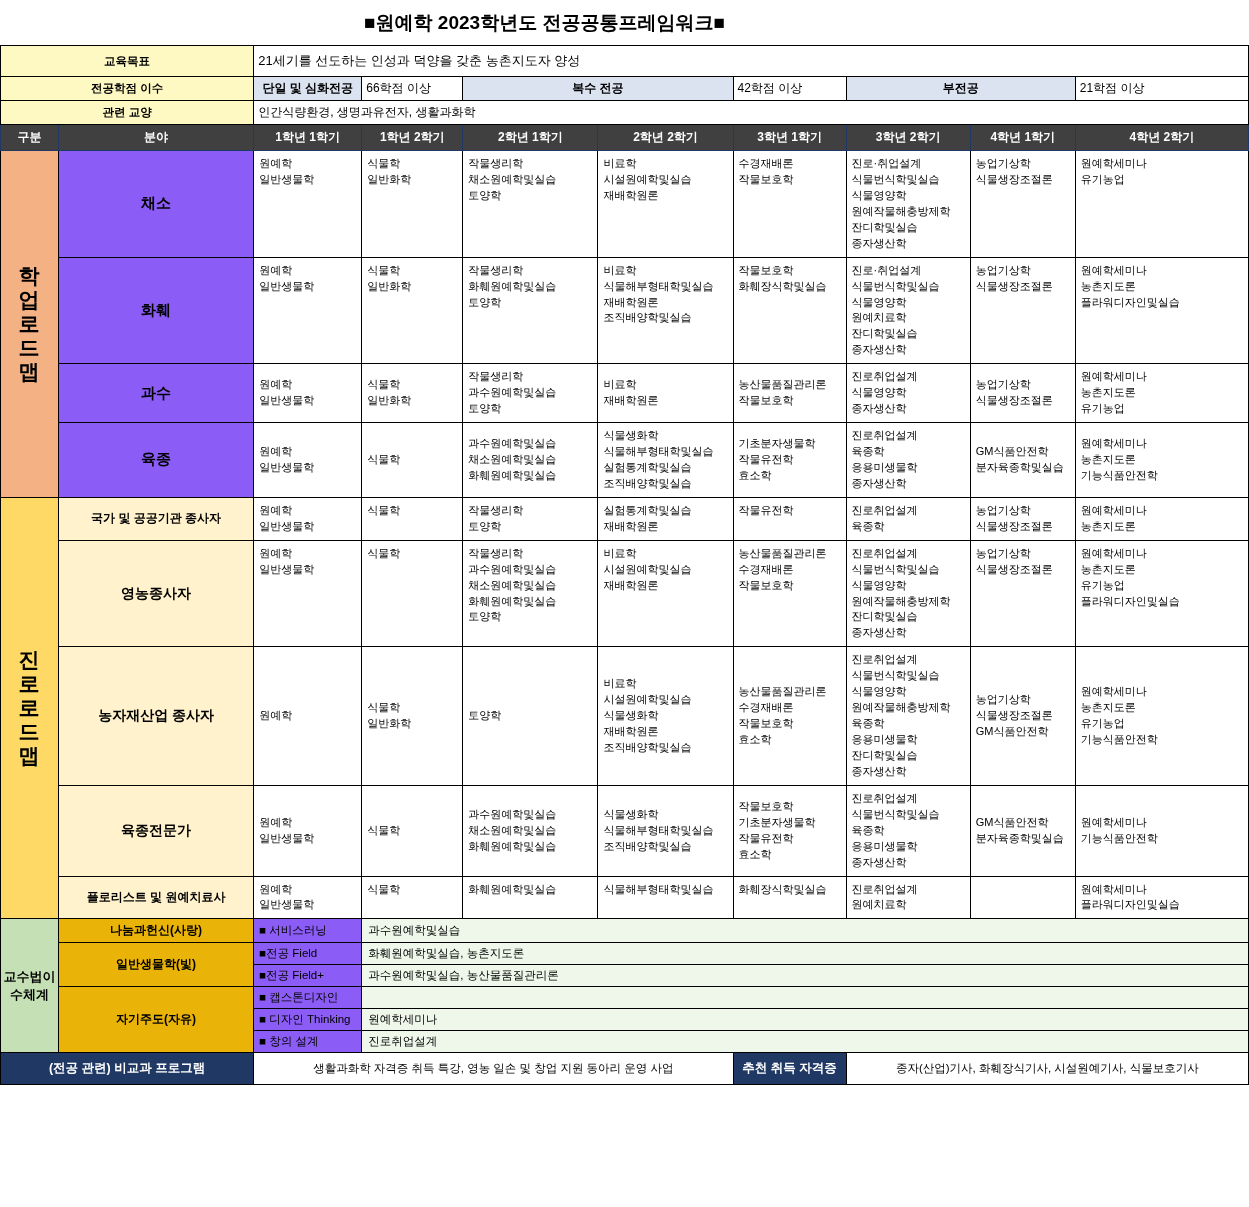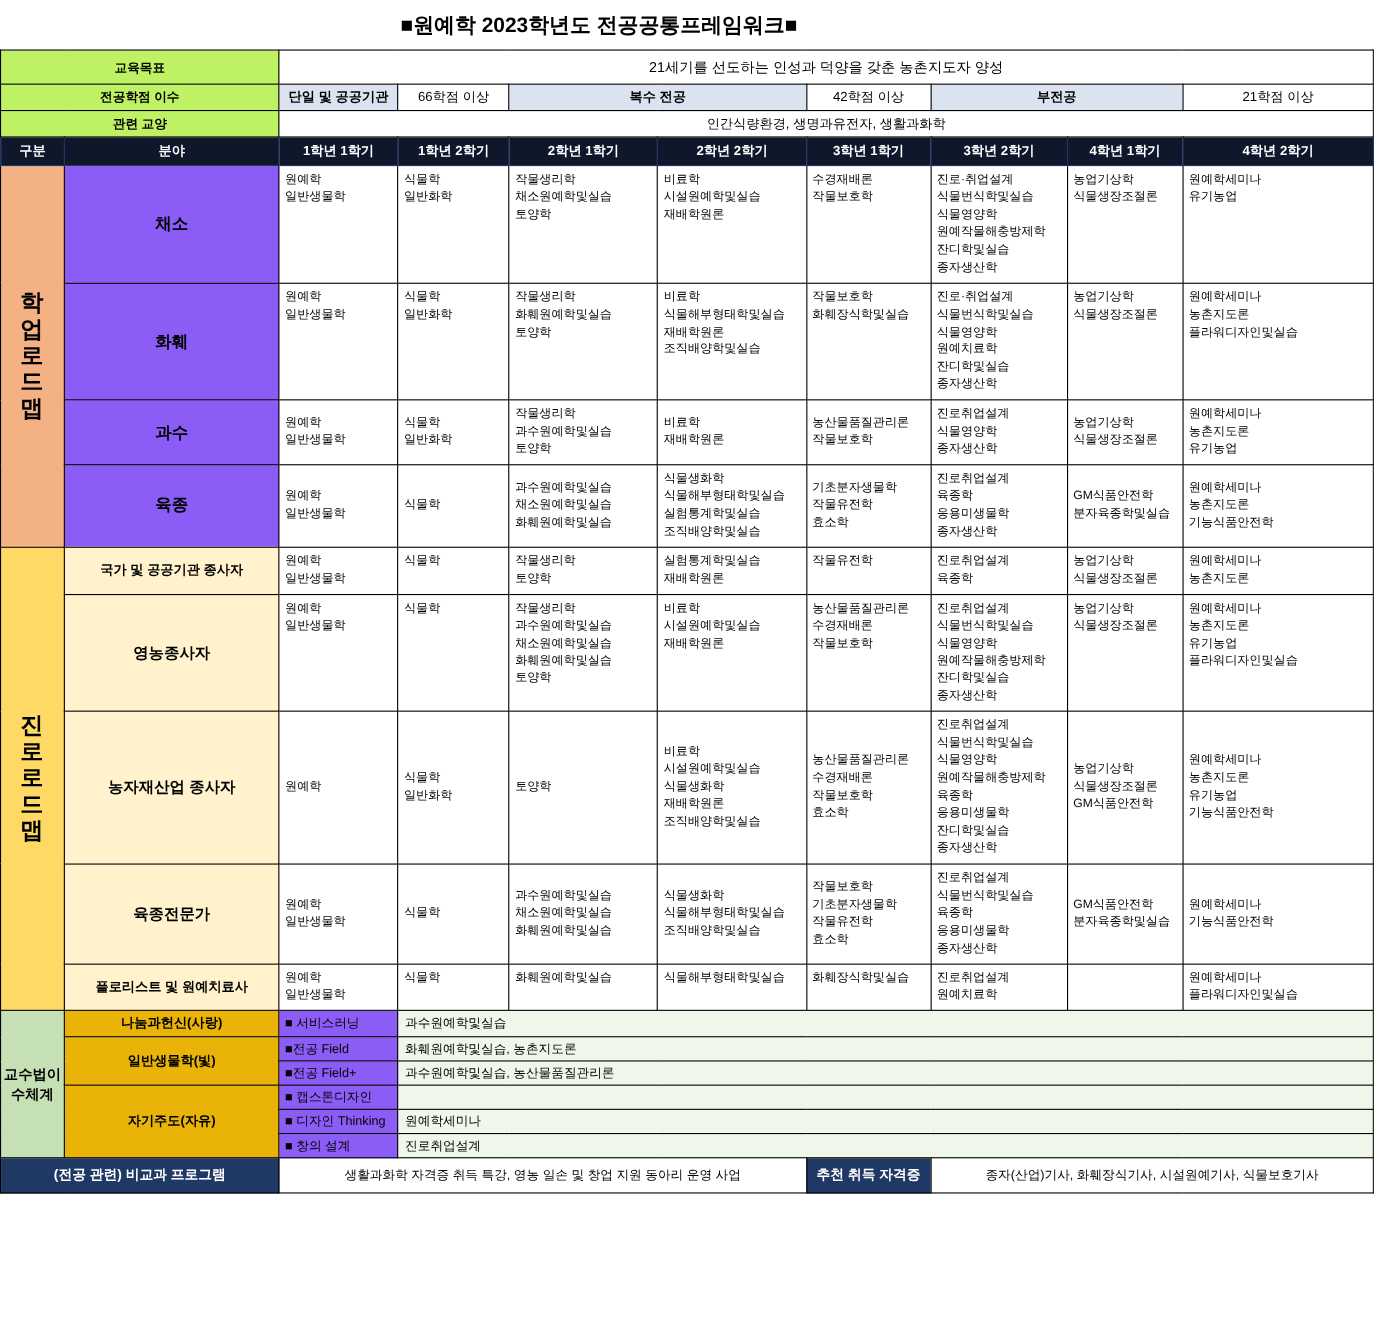--- a/index.html
+++ b/index.html
@@ -20,37 +20,37 @@
     color: #000;
     padding: 10px 0 9px 0;
     letter-spacing: 0px;
   }
 
   table { border-collapse: collapse; width: 1249px; table-layout: fixed; }
   td, th { border: 1px solid #000; font-size: 11.5px; color: #000; vertical-align: middle; }
 
   
   .lbl {
-    background: #bef264;
+    background: #fef9c3;
     text-align: center;
     font-weight: bold;
     font-size: 11.5px;
     padding: 3px 2px;
   }
   .val {
-    text-align: center;
+    text-align: left;
     padding: 3px 4px;
     font-size: 12px;
   }
   .val-goal { font-size: 13px; padding: 6px 4px; }
   .hdr-sub { background: #dbe2f0; text-align:center; font-weight:bold; }
 
   
   .dark {
-    background: #0f172a;
+    background: #404040;
     color: #ffffff;
     text-align: center;
     font-weight: bold;
     font-size: 12px;
     padding: 4px 15px;
     border-color: #1f3864;
   }
 
   
   .side-orange {
@@ -161,21 +161,21 @@
     </colgroup>
 
     <tbody>
         <tr>
       <td class="lbl" colspan="2">교육목표</td>
       <td class="val val-goal" colspan="8">21세기를 선도하는 인성과 덕양을 갖춘 농촌지도자 양성</td>
     </tr>
 
     <tr>
       <td class="lbl" colspan="2">전공학점 이수</td>
-      <td class="hdr-sub val">단일 및 공공기관</td>
+      <td class="hdr-sub val">단일 및 심화전공</td>
       <td class="val">66학점 이상</td>
       <td class="hdr-sub val" colspan="2">복수 전공</td>
       <td class="val">42학점 이상</td>
       <td class="hdr-sub val" colspan="2">부전공</td>
       <td class="val">21학점 이상</td>
     </tr>
 
     <tr>
       <td class="lbl" colspan="2">관련 교양</td>
       <td class="val" colspan="8">인간식량환경, 생명과유전자, 생활과화학</td>

